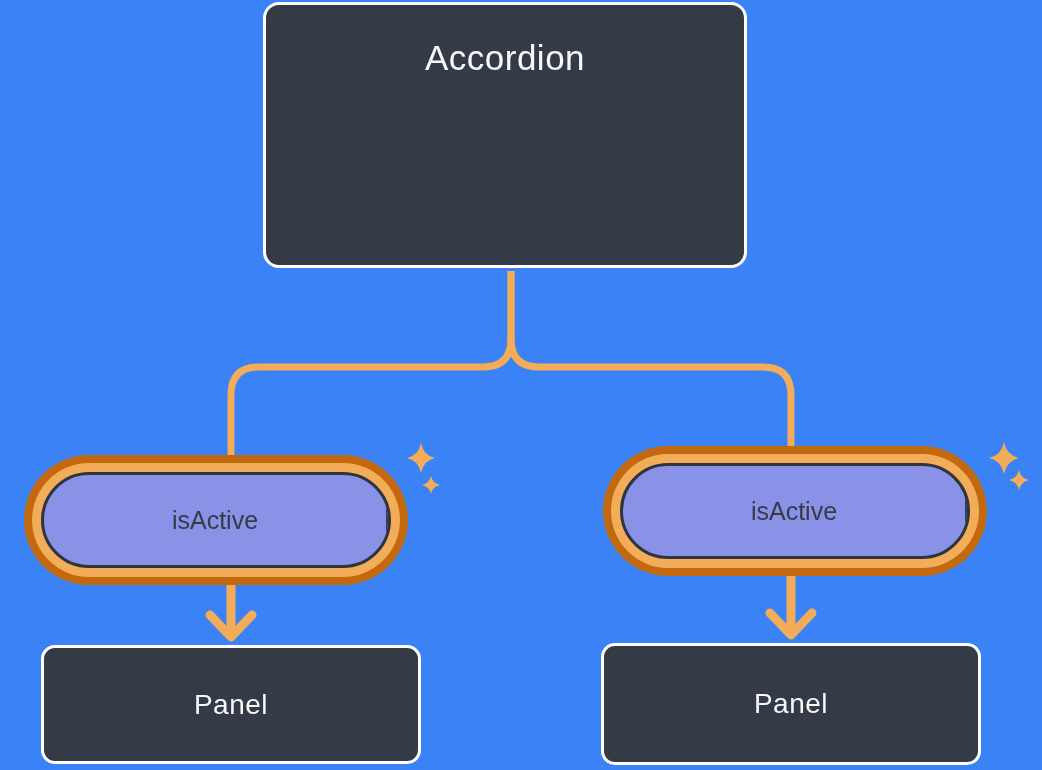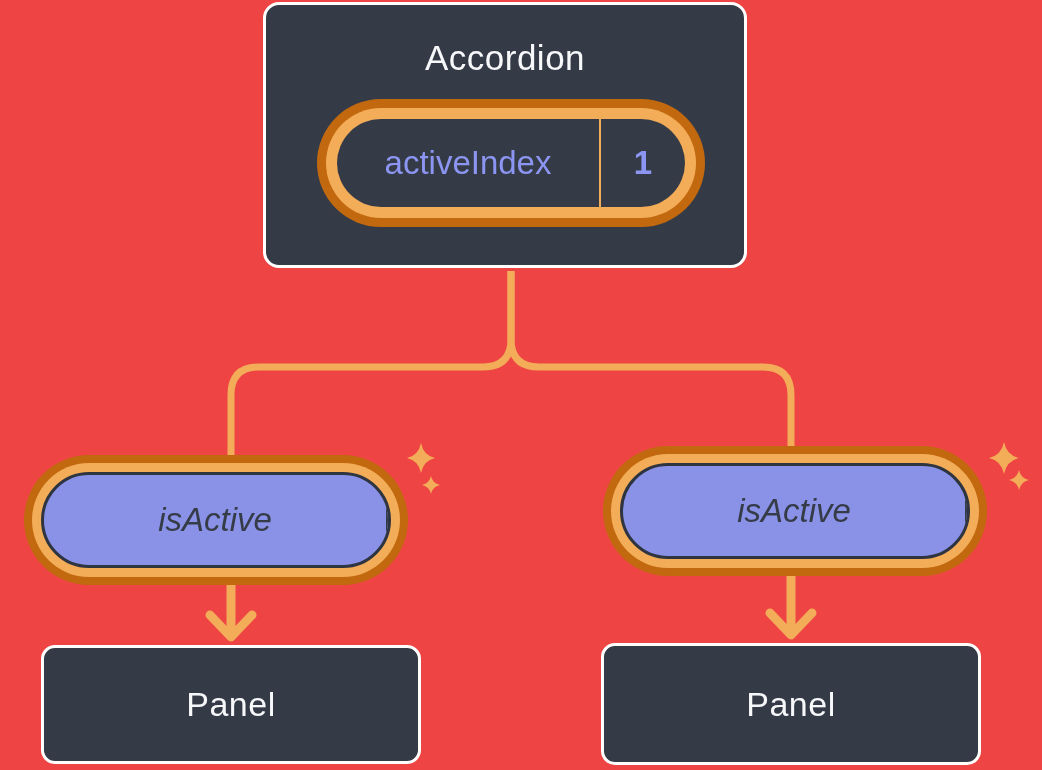--- a/index.html
+++ b/index.html
@@ -1,18 +1,18 @@
 <!DOCTYPE html>
 <html><head>
 <meta charset="utf-8">
 <style>
   html,body{margin:0;padding:0;background:#4D6266;}
   .stage{
     position:relative;width:1042px;height:770px;overflow:hidden;
-    background:#ef4444;
+    background:#3b82f6;
     font-family:"Liberation Sans", sans-serif;
   }
   .stage *{box-sizing:border-box;}
   svg.overlay{position:absolute;left:0;top:0;z-index:1;}
   .node{
     position:absolute;z-index:2;
     background:#343B47;border:3px solid #FFFFFF;border-radius:16px;
   }
   .node-title{
     width:100%;text-align:center;
@@ -37,23 +37,23 @@
   .cell{display:flex;align-items:center;justify-content:center;}
   .cell-label{flex:1;}
   .divider{width:2px;align-self:stretch;}
   .div-gold{background:#F3AC58;}
   .div-dark{background:#353C48;}
   .state-pill{left:317px;top:99px;width:388px;height:128px;}
   .prop-pill-left{left:24px;top:455px;width:384px;height:130px;padding:8px;}
   .prop-pill-right{left:603px;top:446px;width:384px;height:130px;padding:8px;}
   .prop-pill-left .pill-gold,.prop-pill-right .pill-gold{padding:9px;}
   .t-state{color:#8C96F2;font-size:33px;}
-  .t-prop{color:#353C48;font-size:33px;font-style:italic;}
+  .t-prop{color:#353C48;font-size:25px;}
   .t-bold{font-weight:700;}
-  .panel-label{color:#F7F8FA;font-size:34px;letter-spacing:.5px;}
+  .panel-label{color:#F7F8FA;font-size:28px;letter-spacing:.5px;}
 </style>
 </head>
 <body>
 
 <div class="stage">
 
   <svg class="overlay" width="1042" height="770" viewBox="0 0 1042 770">
 
     <path d="M 511 271 L 511 339 Q 511 367 483 367 L 259 367 Q 231 367 231 395 L 231 465" fill="none" stroke="#F3AC58" stroke-width="7"></path>
     <path d="M 511 271 L 511 339 Q 511 367 539 367 L 763 367 Q 791 367 791 395 L 791 455" fill="none" stroke="#F3AC58" stroke-width="7"></path>
@@ -75,29 +75,20 @@
     <path fill="#F3AC58" d="M 431 476 Q 432.6 483.4 440 485 Q 432.6 486.6 431 494 Q 429.4 486.6 422 485 Q 429.4 483.4 431 476 Z"></path>
 
     <path fill="#F3AC58" d="M 1004 442 Q 1006.7 455.3 1019 458 Q 1006.7 460.7 1004 474 Q 1001.3 460.7 989 458 Q 1001.3 455.3 1004 442 Z"></path>
     <path fill="#F3AC58" d="M 1019 470 Q 1020.8 478.2 1029 480 Q 1020.8 481.8 1019 490 Q 1017.2 481.8 1009 480 Q 1017.2 478.2 1019 470 Z"></path>
   </svg>
 
   <div class="node root-box">
     <div class="node-title root-title">Accordion</div>
   </div>
 
-  <div class="pill-outer state-pill">
-    <div class="pill-gold">
-      <div class="pill-core core-dark">
-        <div class="cell cell-label t-state">activeIndex</div>
-        <div class="divider div-gold"></div>
-        <div class="cell t-state t-bold" style="width:84px;">1</div>
-      </div>
-    </div>
-  </div>
 
   <div class="pill-outer prop-pill-left">
     <div class="pill-gold">
       <div class="pill-core core-purple">
         <div class="cell cell-label t-prop">isActive</div>
         <div class="divider div-dark"></div>
       </div>
     </div>
   </div>
 

